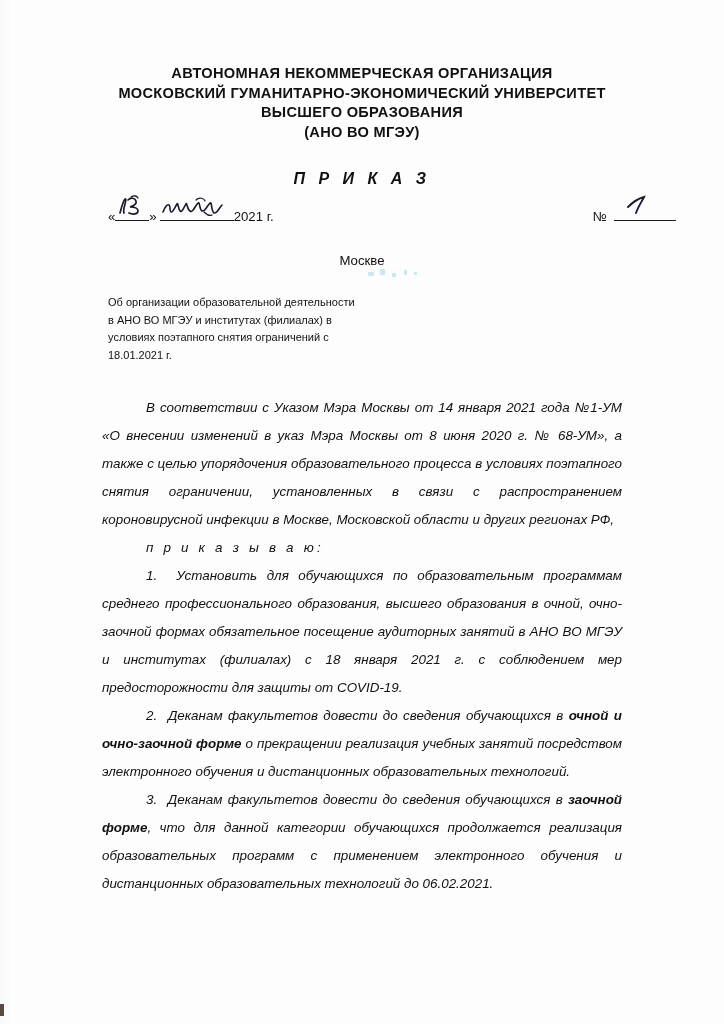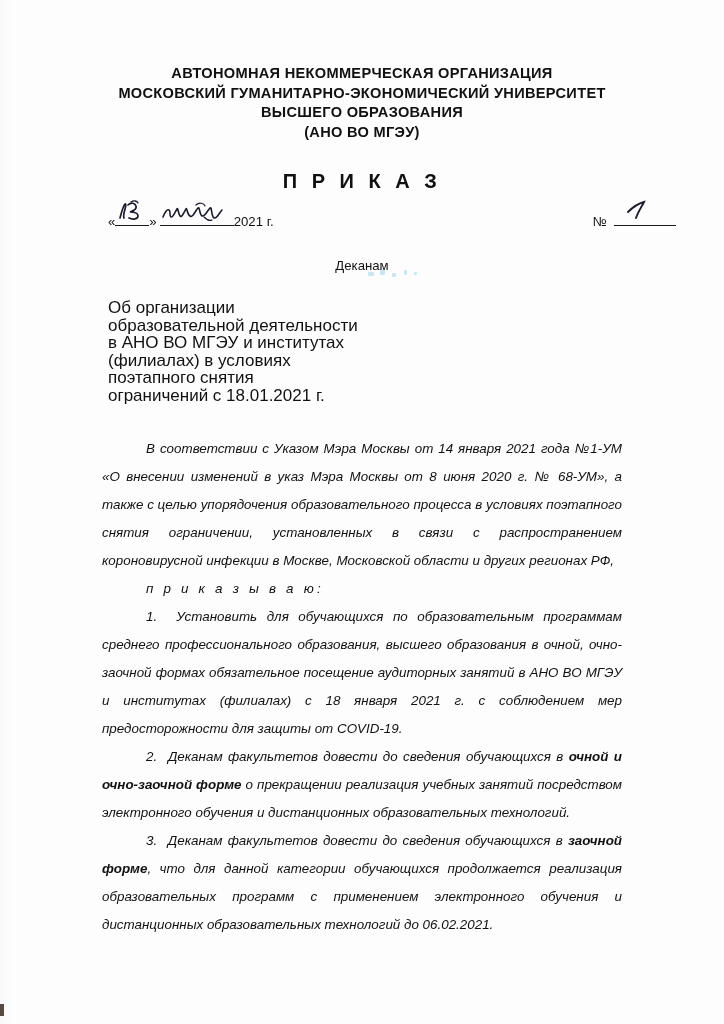--- a/index.html
+++ b/index.html
@@ -68,23 +68,24 @@
     font-size: 14.6px;
     line-height: 19.5px;
     letter-spacing: .3px;
     padding-top: 64px;
   }
   .org-header div { white-space: nowrap; }
 
   .doc-kind {
     text-align: center;
     font-weight: bold;
-    font-size: 20px;
+    font-size: 16px;
     letter-spacing: 4.5px;
     margin-top: 28px;
+    font-style: italic;
   }
 
   
   .daterow {
     position: relative;
     height: 34px;
     margin-top: 21px;
     font-size: 13.2px;
   }
   .date-block {
@@ -128,21 +129,21 @@
     text-align: center;
     font-size: 13.2px;
     margin-top: 10px;
   }
 
   
   .subject {
     margin-top: 26px;
     margin-left: 108px;
     width: 250px;
-    font-size: 17px;
+    font-size: 11px;
     line-height: 17.6px;
   }
 
   
   .body-text {
     margin: 0 auto;
     margin-top: 30px;
     width: 520px;
     font-size: 13.4px;
     line-height: 28px;
@@ -221,21 +222,21 @@
         <span class="fill-line fill-num">
           <span class="hand">
             <svg width="62" height="24" viewBox="0 0 62 24">
               <path d="M14 12 C20 6, 26 3, 30 2 C28 6, 24 12, 22 18" fill="none" stroke="#1a1a2e" stroke-width="1.9" stroke-linecap="round"></path>
             </svg>
           </span>
         </span>
       </div>
     </div>
 
-    <div class="city">Деканам</div>
+    <div class="city">Москве</div>
 
     <div class="subject">Об организации образовательной деятельности в АНО ВО МГЭУ и институтах (филиалах) в условиях поэтапного снятия ограничений с 18.01.2021 г.</div>
 
     <div class="body-text">
       <p>В соответствии с Указом Мэра Москвы от 14 января 2021 года №1-УМ «О внесении изменений  в указ Мэра Москвы от 8 июня 2020 г. № 68-УМ», а также с целью упорядочения образовательного процесса в условиях поэтапного снятия ограничении, установленных в связи с распространением короновирусной инфекции  в Москве, Московской области и других регионах РФ,</p>
       <p class="order-word">п р и к а з ы в а ю:</p>
       <p><span>1.&nbsp;&nbsp;</span><span>Установить для обучающихся по образовательным программам среднего профессионального образования, высшего образования в очной, очно-заочной формах обязательное посещение аудиторных занятий в АНО ВО МГЭУ и институтах (филиалах) с 18 января 2021 г. с соблюдением мер предосторожности для защиты от COVID-19.</span></p>
       <p><span>2.&nbsp;&nbsp;</span><span>Деканам факультетов довести до сведения обучающихся в </span><b>очной и очно-заочной форме</b><span> о прекращении реализация учебных занятий посредством электронного обучения и дистанционных образовательных  технологий.</span></p>
       <p><span>3.&nbsp;&nbsp;</span><span>Деканам факультетов довести до сведения обучающихся в </span><b>заочной форме</b><span>, что для данной категории обучающихся продолжается реализация образовательных программ с применением электронного обучения и дистанционных образовательных технологий до 06.02.2021.</span></p>
     </div>

